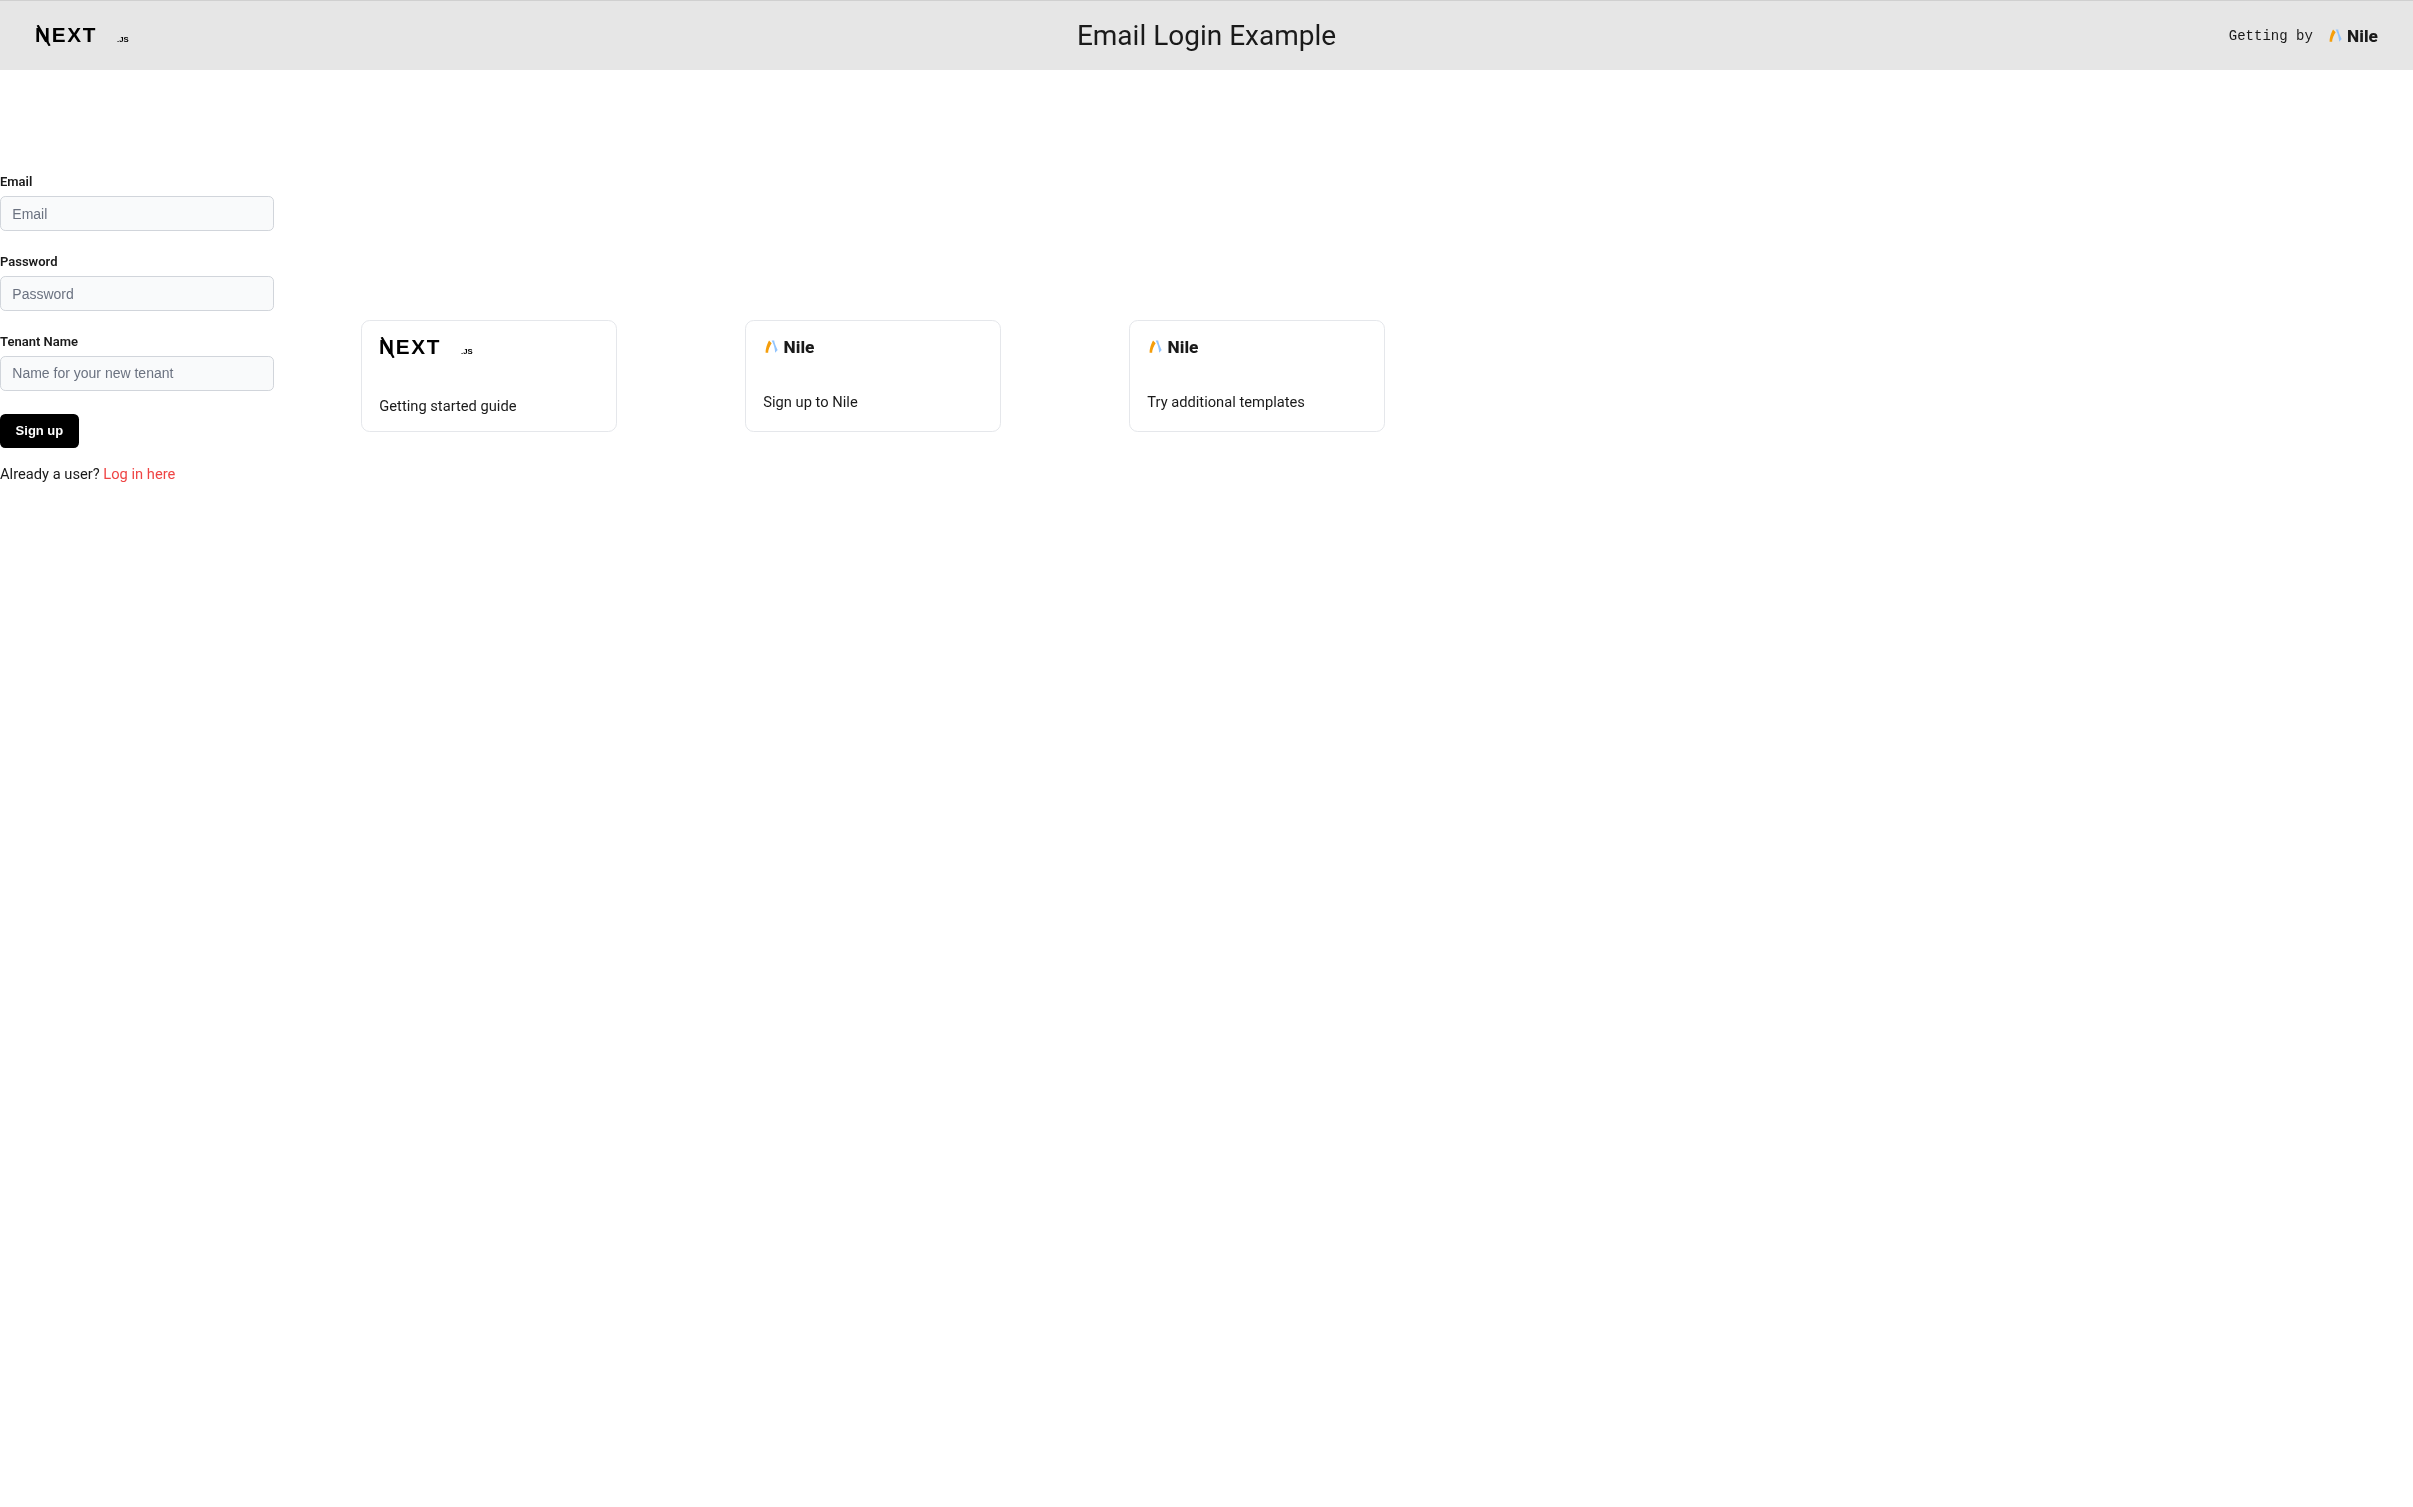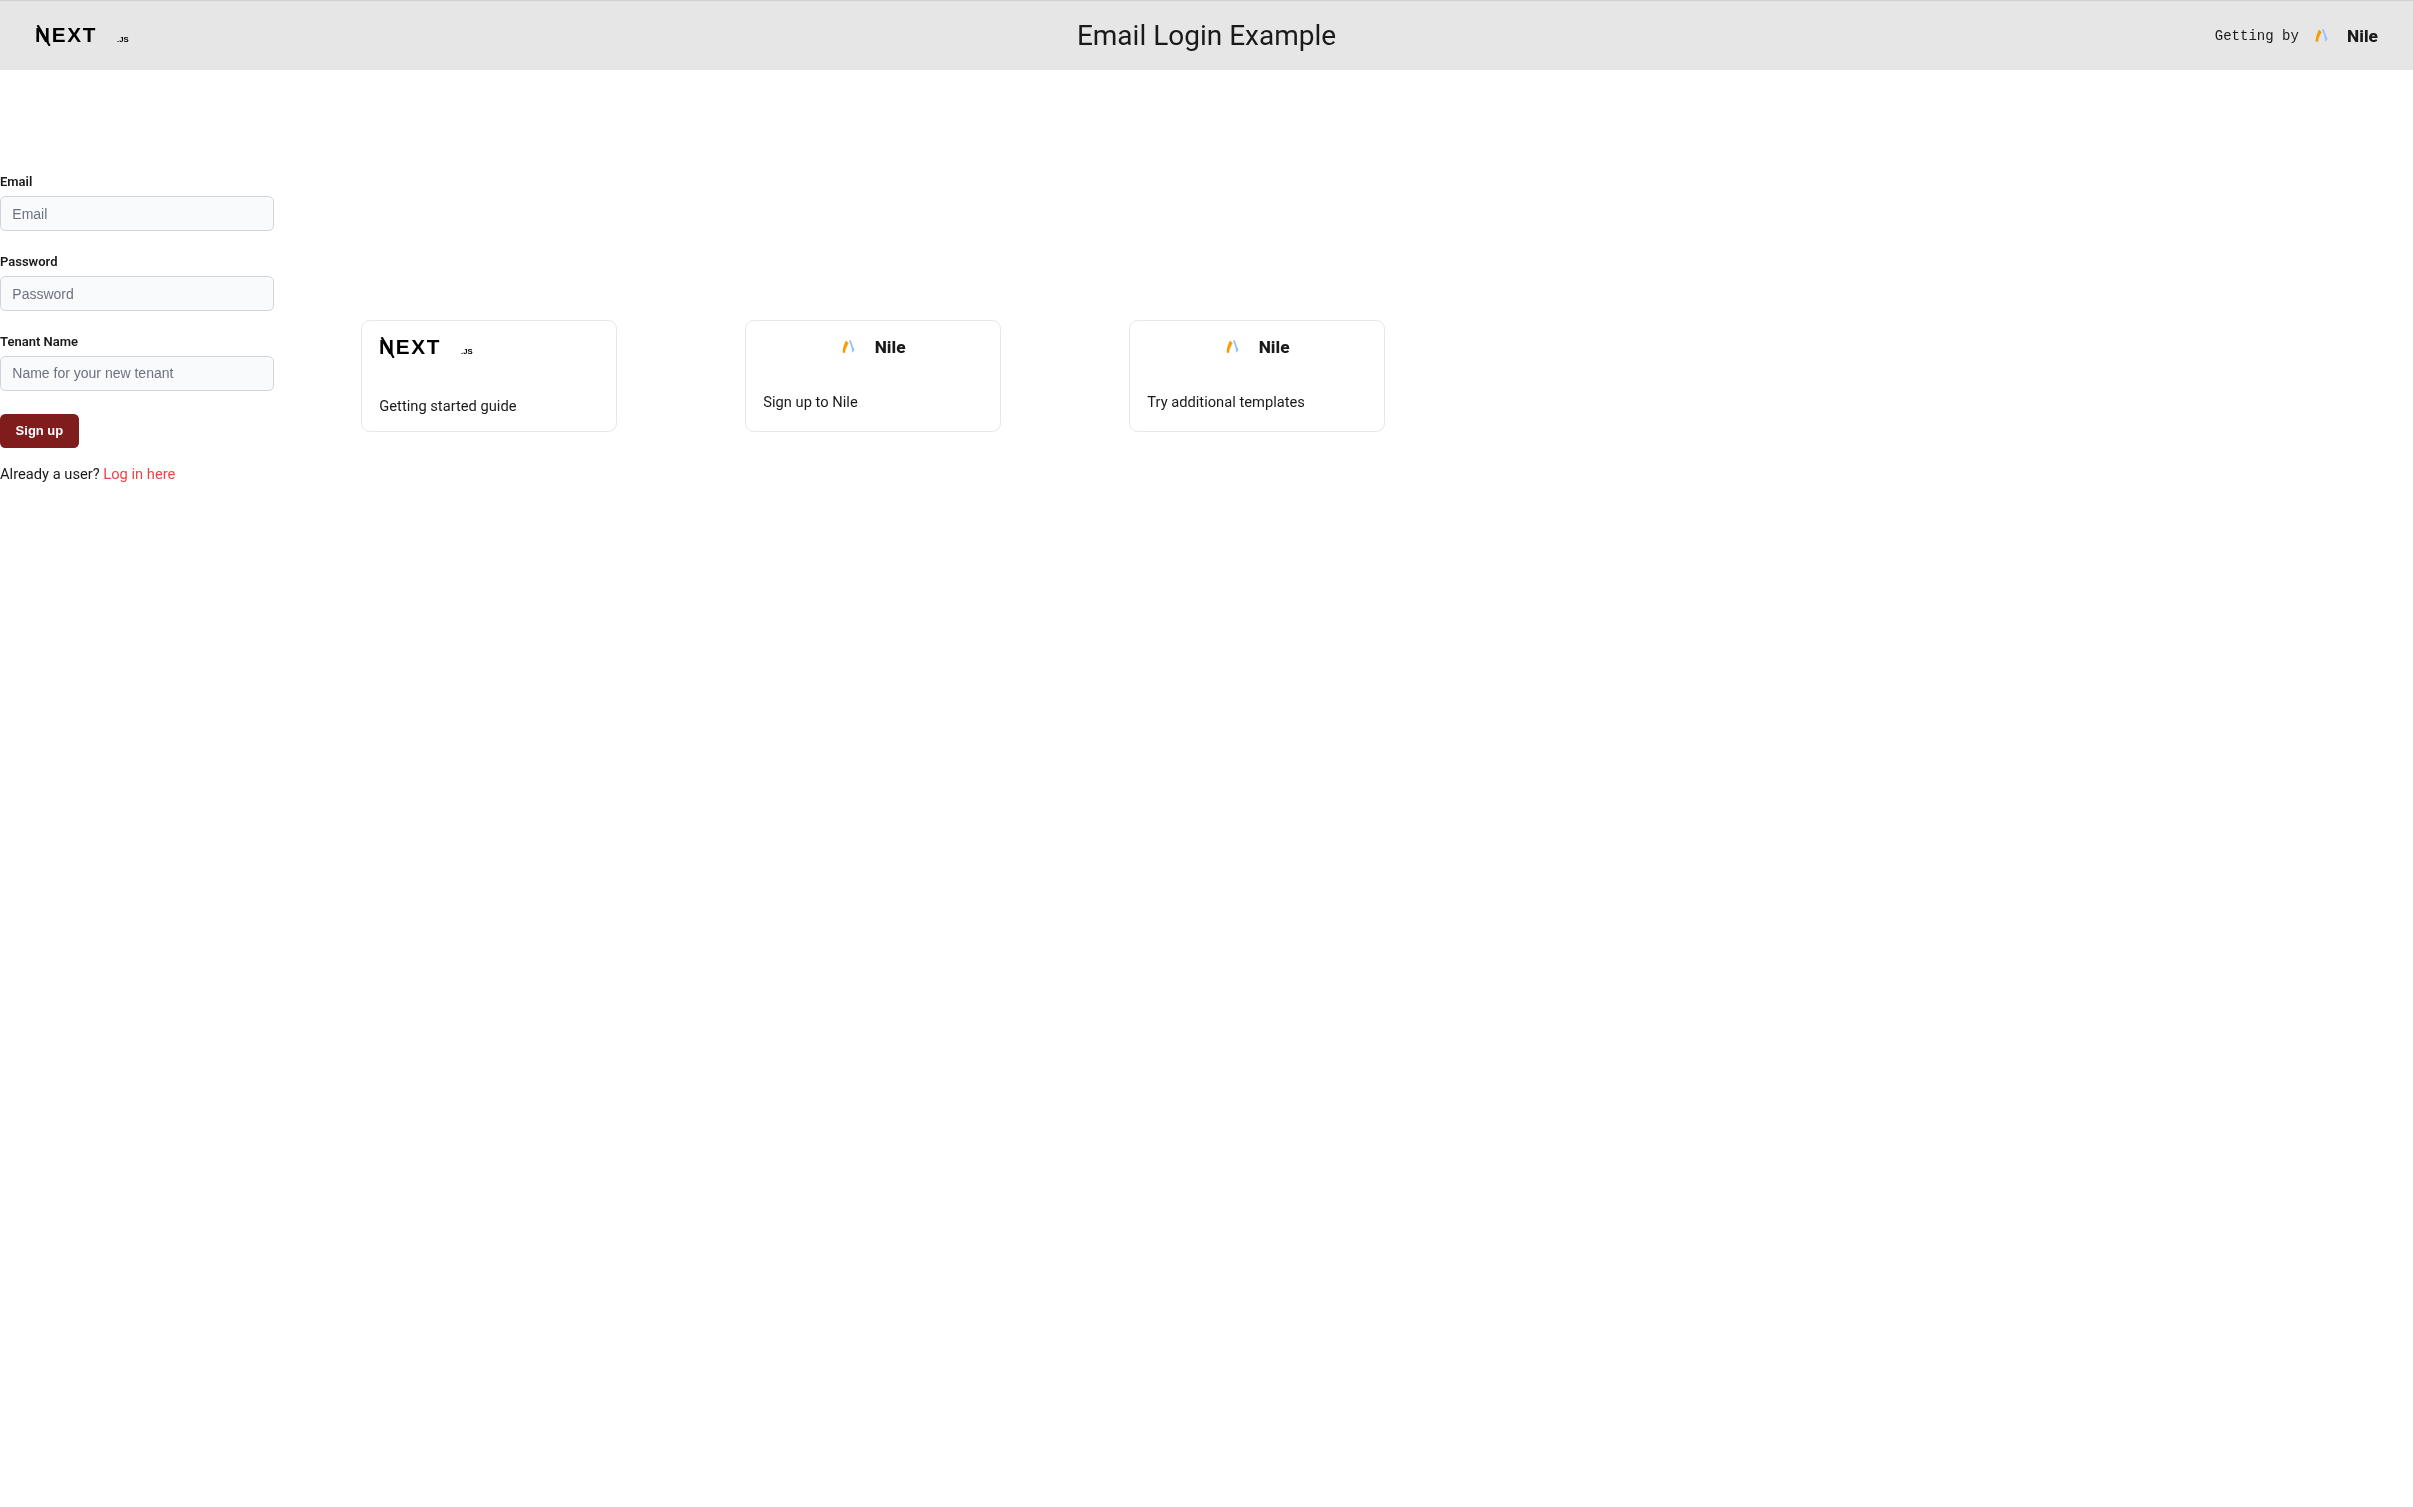--- a/index.html
+++ b/index.html
@@ -46,22 +46,21 @@
     
     .created-by {
       font-family: "Courier New", monospace;
       font-size: 14px;
       color: #1a1a1a;
     }
     
     .nile-logo {
       display: flex;
       align-items: center;
-      gap: 17px;
-      justify-content: center;
+      gap: 3px;
     }
     
     .nile-icon {
       display: inline-block;
       width: 17.3px;
       height: 17.3px;
     }
     
     .nile-text {
       font-weight: 800;
@@ -104,21 +103,21 @@
     
     .form-input::placeholder {
       color: #6b7280;
     }
     
     .signup-button {
       padding: 9.5px 15.6px;
       font-size: 13px;
       font-weight: 600;
       color: #ffffff;
-      background: #7f1d1d;
+      background: #000000;
       border: none;
       border-radius: 5.2px;
       cursor: pointer;
       margin-bottom: 17.3px;
     }
     
     .login-prompt {
       font-size: 14.7px;
       color: #1a1a1a;
     }

